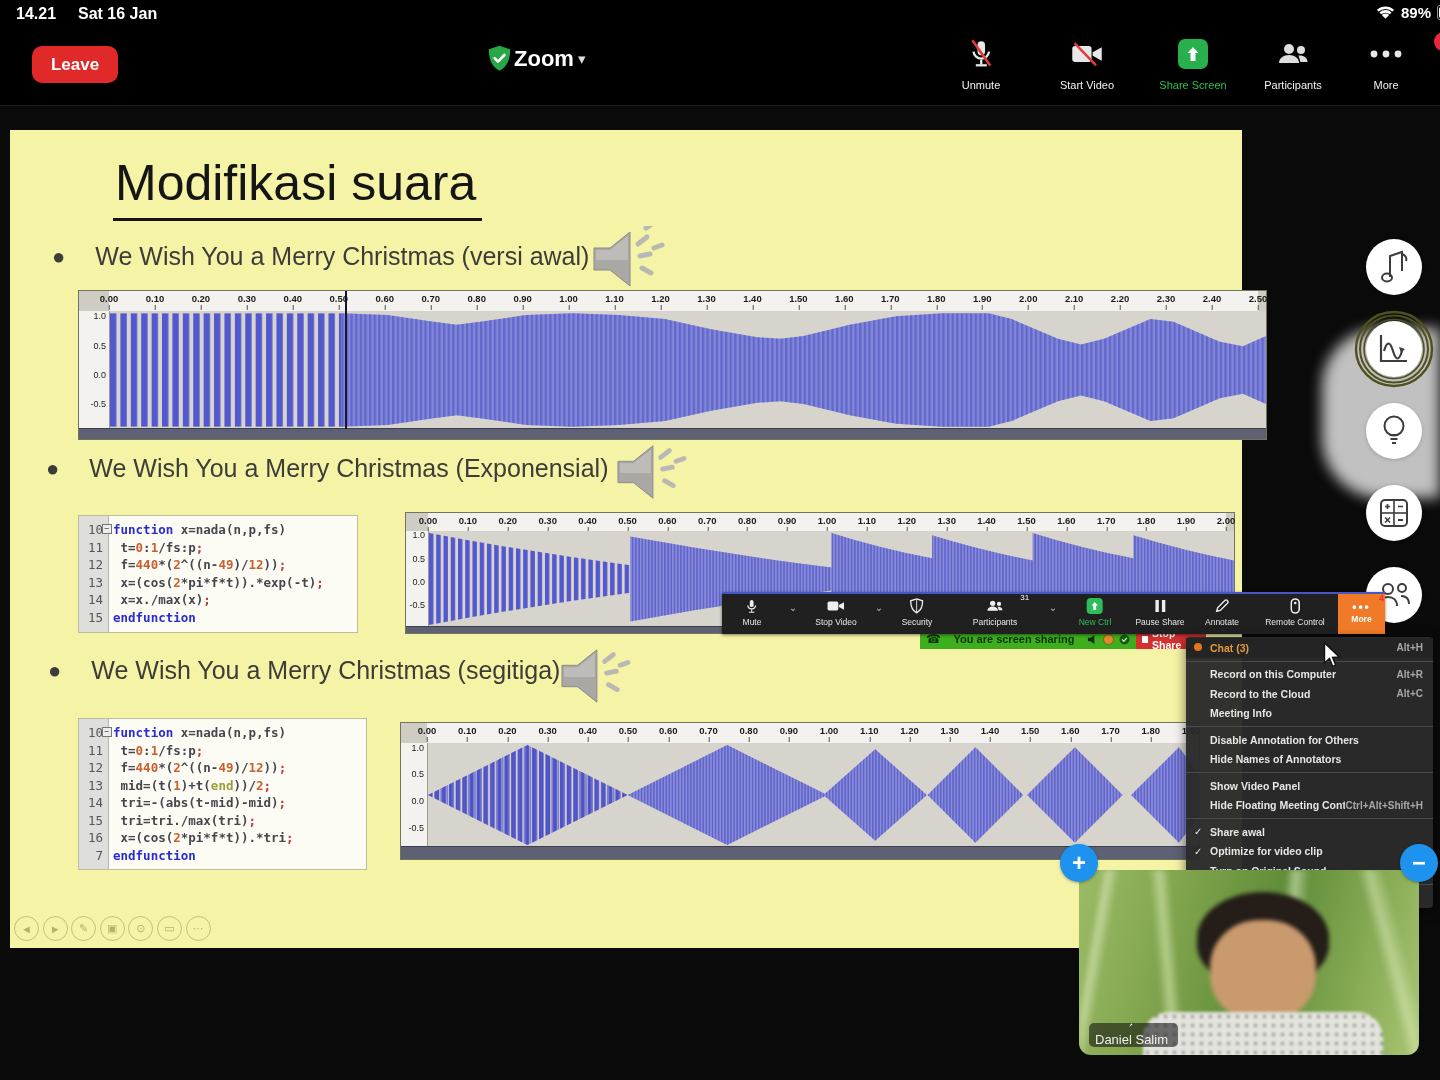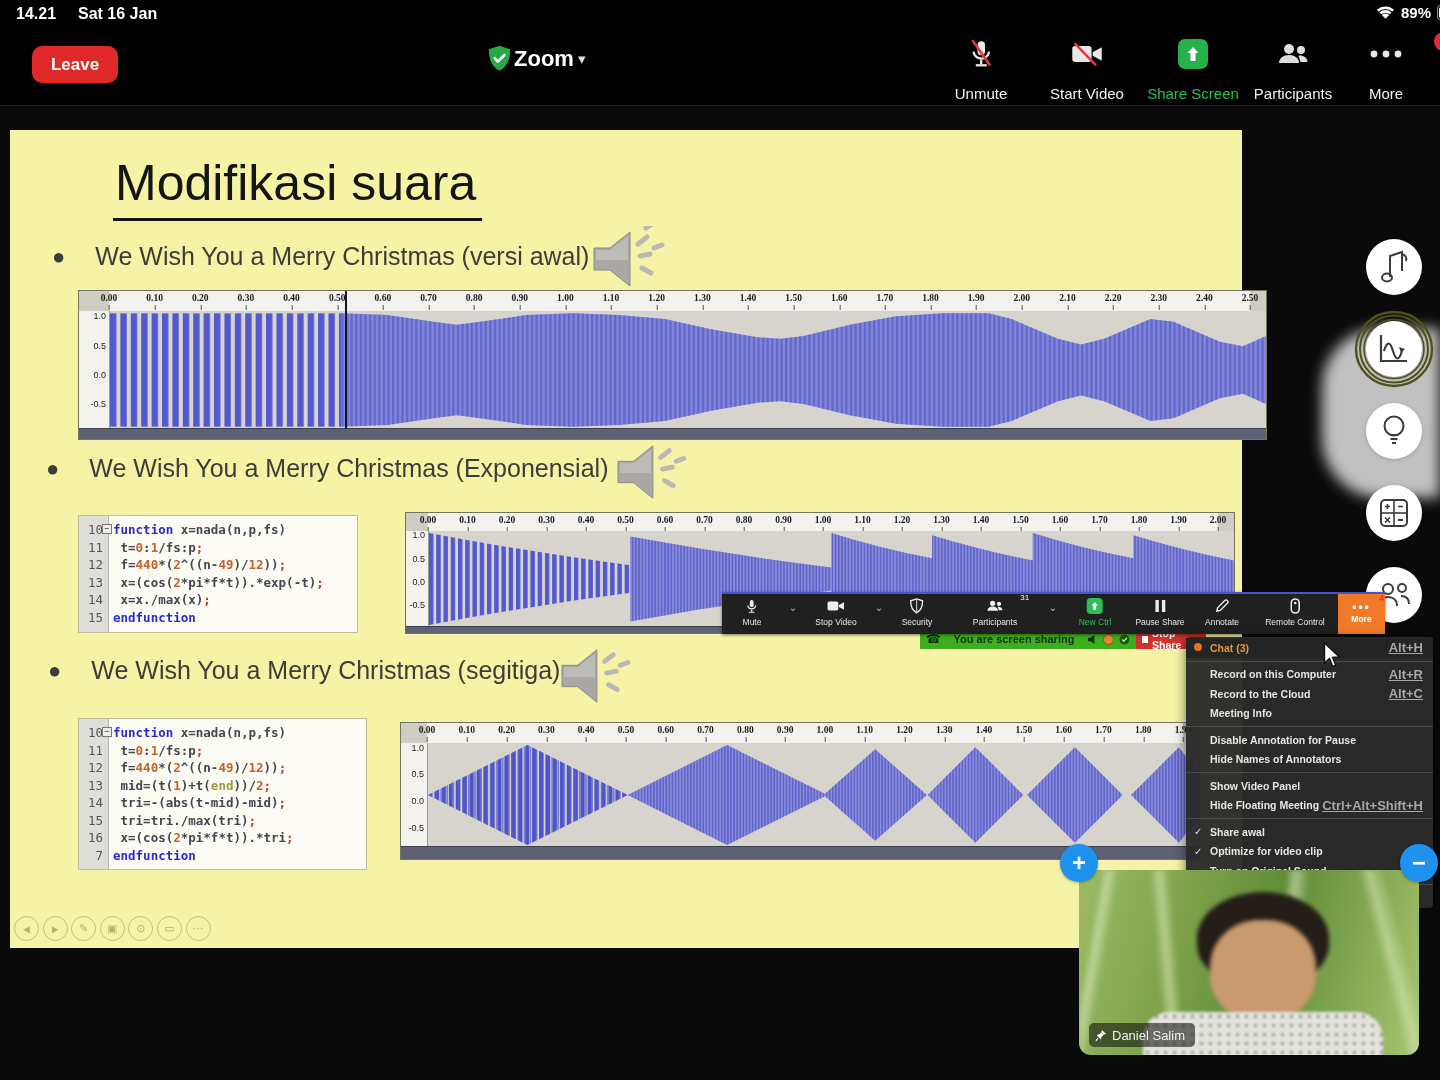--- a/index.html
+++ b/index.html
@@ -18,38 +18,38 @@
 
   
   #toolbar{position:absolute;left:0;top:28px;width:1440px;height:77px;background:#000;border-bottom:1px solid #1d1d1d;}
   #leave-btn{position:absolute;left:32px;top:18px;width:86px;height:37px;background:#e02a2a;color:#fff;
              border-radius:10px;font-size:17px;font-weight:bold;display:flex;align-items:center;justify-content:center;cursor:pointer;}
   #meeting-title{position:absolute;left:487px;top:17px;display:flex;align-items:center;gap:2px;color:#fff;cursor:pointer;}
   #meeting-title .ttl{font-size:22px;font-weight:bold;}
   #meeting-title .chev{color:#ddd;font-size:15px;margin-left:2px;}
   .tbi{position:absolute;top:10px;width:110px;transform:translateX(-50%);text-align:center;color:#f2f2f2;cursor:pointer;}
   .tbi .ic{height:32px;display:flex;align-items:center;justify-content:center;position:relative;}
-  .tbi .lb{font-size:15px;margin-top:15px;}
+  .tbi .lb{font-size:11px;margin-top:9px;}
   .tbi.green .lb{color:#25c151;}
   .badge{position:absolute;top:-6px;right:-12px;min-width:13px;height:19px;padding:0 3px;background:#e8283c;border-radius:10px;
          color:#fff;font-size:11px;font-weight:bold;display:flex;align-items:center;justify-content:center;}
   .share-sq{width:30px;height:30px;background:#27b04b;border-radius:7px;display:flex;align-items:center;justify-content:center;}
 
   
   #slide{position:absolute;left:10px;top:130px;width:1232px;height:818px;background:#f4f3a6;z-index:1;}
   #slide-title{position:absolute;left:103px;top:24px;font-size:50px;color:#151515;border-bottom:3px solid #151515;padding:0 6px 6px 2px;}
   .bullet{position:absolute;font-size:25px;color:#3c3c38;display:flex;gap:30px;}
   .bullet .dot{font-size:22px;line-height:30px;}
 
   
   .speaker{position:absolute;}
 
   
   .wf{position:absolute;border:1px solid #74745e;background:#cfccc4;}
-  .wf .ruler{position:absolute;top:0;right:16px;height:20px;background:#f3f2ee;border-bottom:4px solid #a16207;font-family:Liberation Serif, serif;}
+  .wf .ruler{position:absolute;top:0;right:8px;height:20px;background:#f3f2ee;border-bottom:4px solid #a16207;}
   .rlab{position:absolute;top:2px;transform:translateX(-50%);font-size:9.5px;font-weight:bold;color:#1a1a1a;white-space:nowrap;}
   .rlab::after{content:"";position:absolute;left:50%;top:12px;width:1px;height:5px;background:#555;}
   .wf .gutter{position:absolute;left:0;top:20px;bottom:0;background:#f3f2ee;border-right:1px solid #9a9a96;}
   .ylab{position:absolute;right:3px;transform:translateY(-50%);font-size:9px;color:#222;}
   .wf .track{position:absolute;top:20px;right:0;overflow:hidden;background:#d6d4cc;}
   .wf .track svg{position:absolute;inset:0;width:100%;height:100%;}
   .wf .bbar{position:absolute;left:0;right:0;bottom:0;background:#5d6173;border-top:1px solid #3c3f4e;}
   #wf1-cursor{position:absolute;left:266px;top:0;width:1.6px;height:138px;background:#15152e;z-index:2;}
 
   
@@ -103,39 +103,39 @@
   
   #ctx-menu{position:absolute;left:1186px;top:637px;width:247px;background:rgba(42,42,42,.97);z-index:30;
             border-radius:4px;box-shadow:0 3px 12px rgba(0,0,0,.55);padding:1px 0;}
   .mrow{display:flex;align-items:center;height:19.5px;padding:0 10px 0 8px;cursor:pointer;}
   .mrow.hl{background:#242424;}
   .mrow.hl .mlab{color:#e09a3c;}
   .mrow.danger .mlab{color:#cf4b4b;}
   .mic{width:16px;font-size:10px;color:#e8e8e8;}
   .odot{display:inline-block;width:8px;height:8px;border-radius:50%;background:#e2771d;}
   .mlab{flex:1;font-size:10.5px;color:#e6e6e4;font-weight:bold;white-space:nowrap;overflow:hidden;}
-  .mshort{font-size:13px;color:#a8a8a8;font-weight:bold;text-decoration:underline;}
+  .mshort{font-size:10px;color:#a8a8a8;font-weight:bold;}
   .msep{height:1px;background:#4a4a4a;margin:3px 0;}
 
   
   #video{position:absolute;left:1079px;top:870px;width:340px;height:185px;border-radius:12px;overflow:hidden;z-index:40;
          background:linear-gradient(105deg,#9dbb66 0%,#7da24b 30%,#5f8c38 55%,#88ab55 80%,#a9c573 100%);cursor:pointer;}
   #video .streaks{position:absolute;inset:0;
       background:
         linear-gradient(100deg,transparent 6%,rgba(235,245,210,.5) 8%,transparent 11%),
         linear-gradient(85deg,transparent 24%,rgba(225,240,190,.55) 27%,transparent 30%),
         linear-gradient(95deg,transparent 58%,rgba(240,250,215,.5) 61%,transparent 65%),
         linear-gradient(75deg,transparent 84%,rgba(225,240,195,.5) 87%,transparent 91%);
       filter:blur(2px);}
   #video .hair{position:absolute;left:118px;top:22px;width:132px;height:92px;background:#241d18;border-radius:50% 50% 42% 42%;filter:blur(2px);}
   #video .face{position:absolute;left:131px;top:50px;width:106px;height:102px;background:#c99a6e;border-radius:46%;filter:blur(2px);}
   #video .body{position:absolute;left:64px;top:142px;width:240px;height:60px;background:#e3e4de;border-radius:26px 26px 0 0;
       background-image:radial-gradient(#6b6b66 1.2px,transparent 1.5px);background-size:9px 9px;filter:blur(1.5px);}
   #nametag{position:absolute;left:10px;bottom:8px;height:24px;background:rgba(10,10,10,.55);border-radius:5px;
-           display:flex;align-items:center;gap:5px;padding:0 10px 0 6px;}
+           display:flex;align-items:center;gap:5px;padding:0 10px 0 6px;flex-direction:column;}
   #nametag .nm{color:#f0f0f0;font-size:13px;}
   .bluebtn{position:absolute;width:38px;height:38px;border-radius:50%;background:#1d93ef;z-index:45;color:#fff;
            font-size:24px;font-weight:bold;display:flex;align-items:center;justify-content:center;box-shadow:0 1px 3px rgba(0,0,0,.3);cursor:pointer;}
 
   #cursor-arrow{position:absolute;left:1323px;top:642px;z-index:50;pointer-events:none;}
 </style>
 </head>
 <body>
 
 <div id="screen">
@@ -637,21 +637,21 @@
         <span class="mshort">Alt+C</span>
       </div>
       <div class="mrow">
         <span class="mic"></span>
         <span class="mlab">Meeting Info</span>
         <span class="mshort"></span>
       </div>
       <div class="msep"></div>
       <div class="mrow">
         <span class="mic"></span>
-        <span class="mlab">Disable Annotation for Pause</span>
+        <span class="mlab">Disable Annotation for Others</span>
         <span class="mshort"></span>
       </div>
       <div class="mrow">
         <span class="mic"></span>
         <span class="mlab">Hide Names of Annotators</span>
         <span class="mshort"></span>
       </div>
       <div class="msep"></div>
       <div class="mrow">
         <span class="mic"></span>

